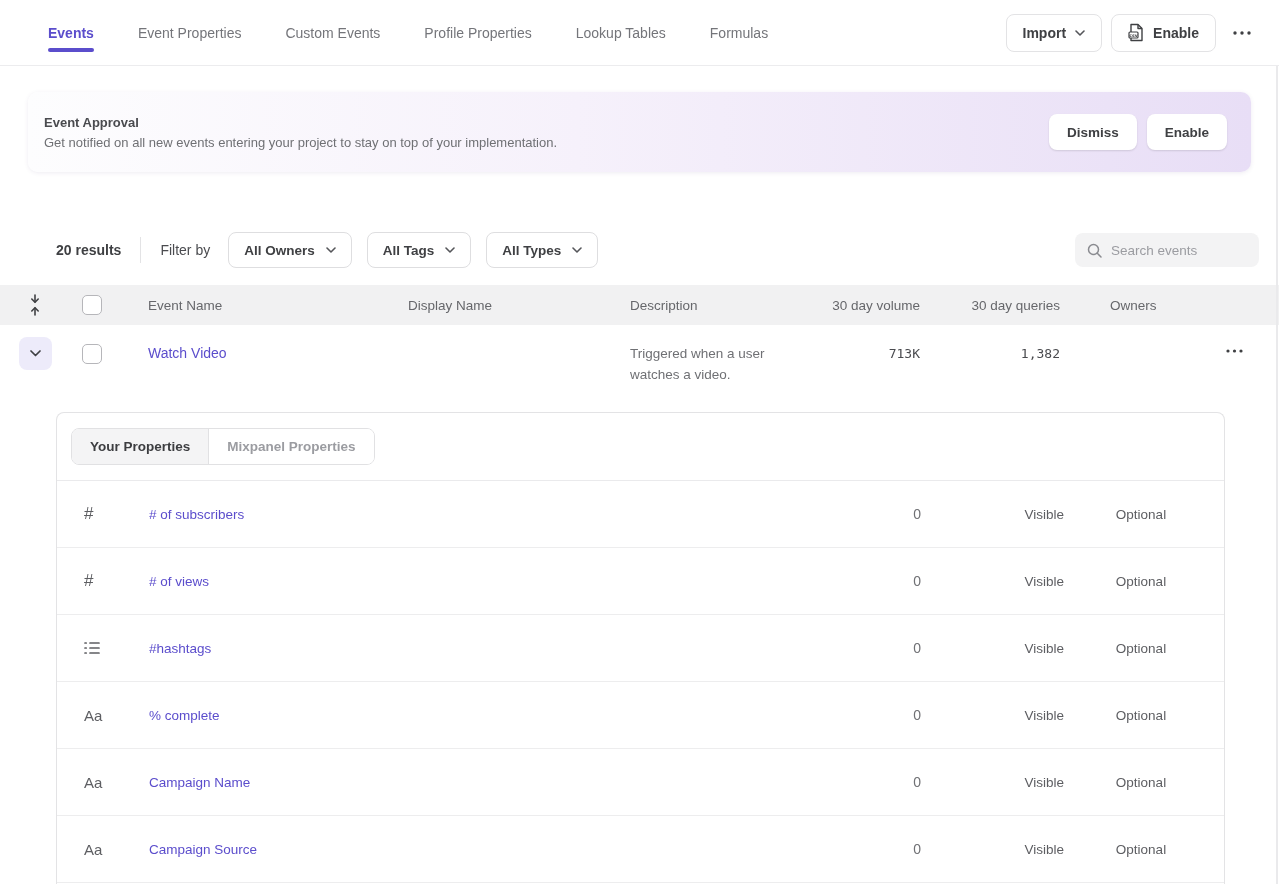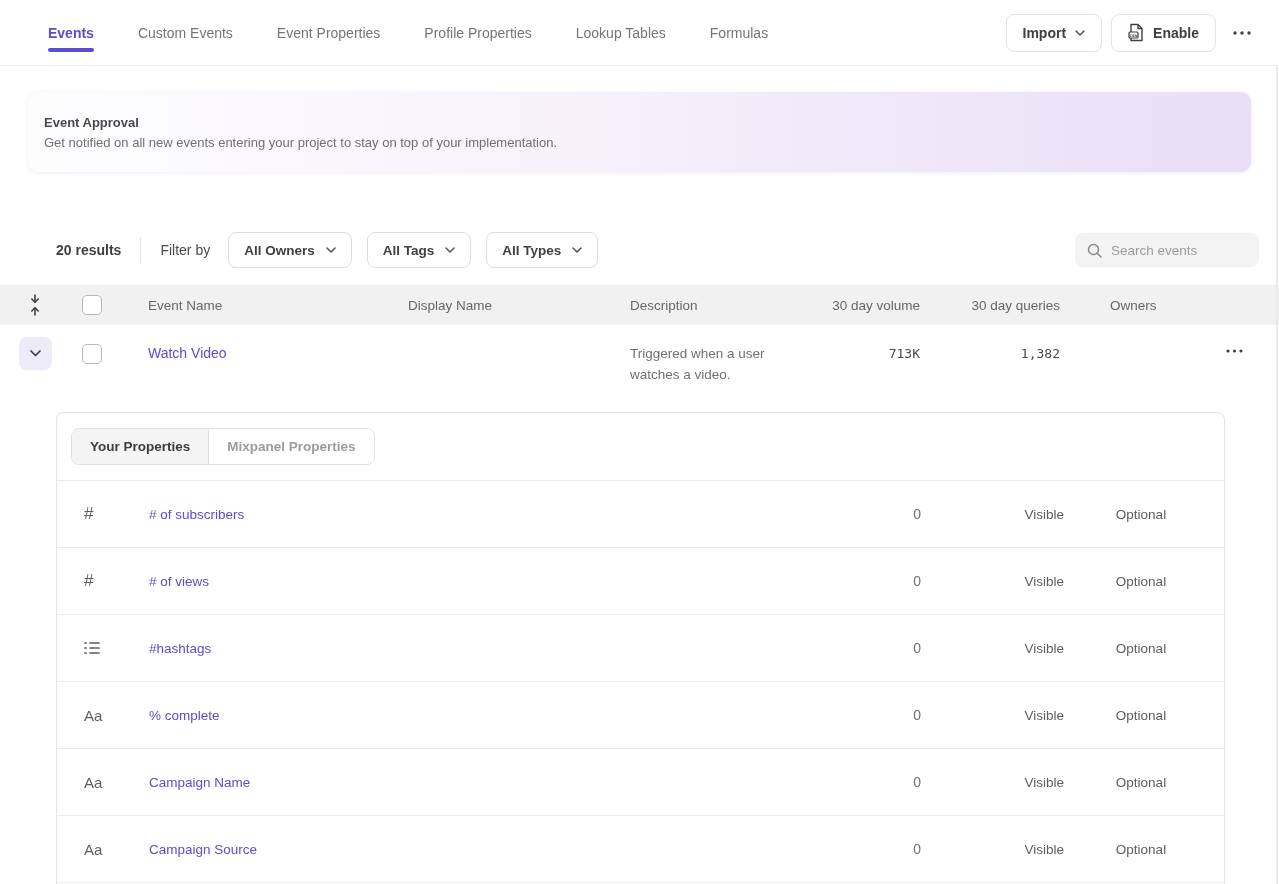--- a/index.html
+++ b/index.html
@@ -87,22 +87,22 @@
   .prop-req { text-align:center; font-size:13.5px; color:#5d5e62; }
 
   .scroll-edge { position:fixed; top:66px; right:1px; bottom:0; width:2px; background:#eaeaec; }
 </style>
 </head>
 <body>
 
 <div class="topnav">
   <div class="nav-tabs">
     <div class="nav-tab active">Events</div>
+    <div class="nav-tab">Event Properties</div>
     <div class="nav-tab">Custom Events</div>
-    <div class="nav-tab">Event Properties</div>
     <div class="nav-tab">Profile Properties</div>
     <div class="nav-tab">Lookup Tables</div>
     <div class="nav-tab">Formulas</div>
   </div>
   <div class="nav-actions">
     <button class="btn">
       <span>Import</span>
       <span style="display:flex;">
         <svg width="10" height="6" viewBox="0 0 10 6">
             <path d="M1 1 L5 5 L9 1" fill="none" stroke="#55565a" stroke-width="1.6" stroke-linecap="round" stroke-linejoin="round"></path>
@@ -129,20 +129,24 @@
           </svg>
       </span>
     </button>
   </div>
 </div>
 
 <div class="banner">
   <div>
     <div class="banner-title">Event Approval</div>
     <div class="banner-desc">Get notified on all new events entering your project to stay on top of your implementation.</div>
+  </div>
+  <div class="banner-actions">
+    <button class="banner-btn">Dismiss</button>
+    <button class="banner-btn">Enable</button>
   </div>
 </div>
 
 <div class="toolbar">
   <span class="results">20 results</span>
   <span class="tb-divider"></span>
   <span class="filter-by">Filter by</span>
   <button class="dd-btn">
     <span>All Owners</span>
     <span style="display:flex;">

